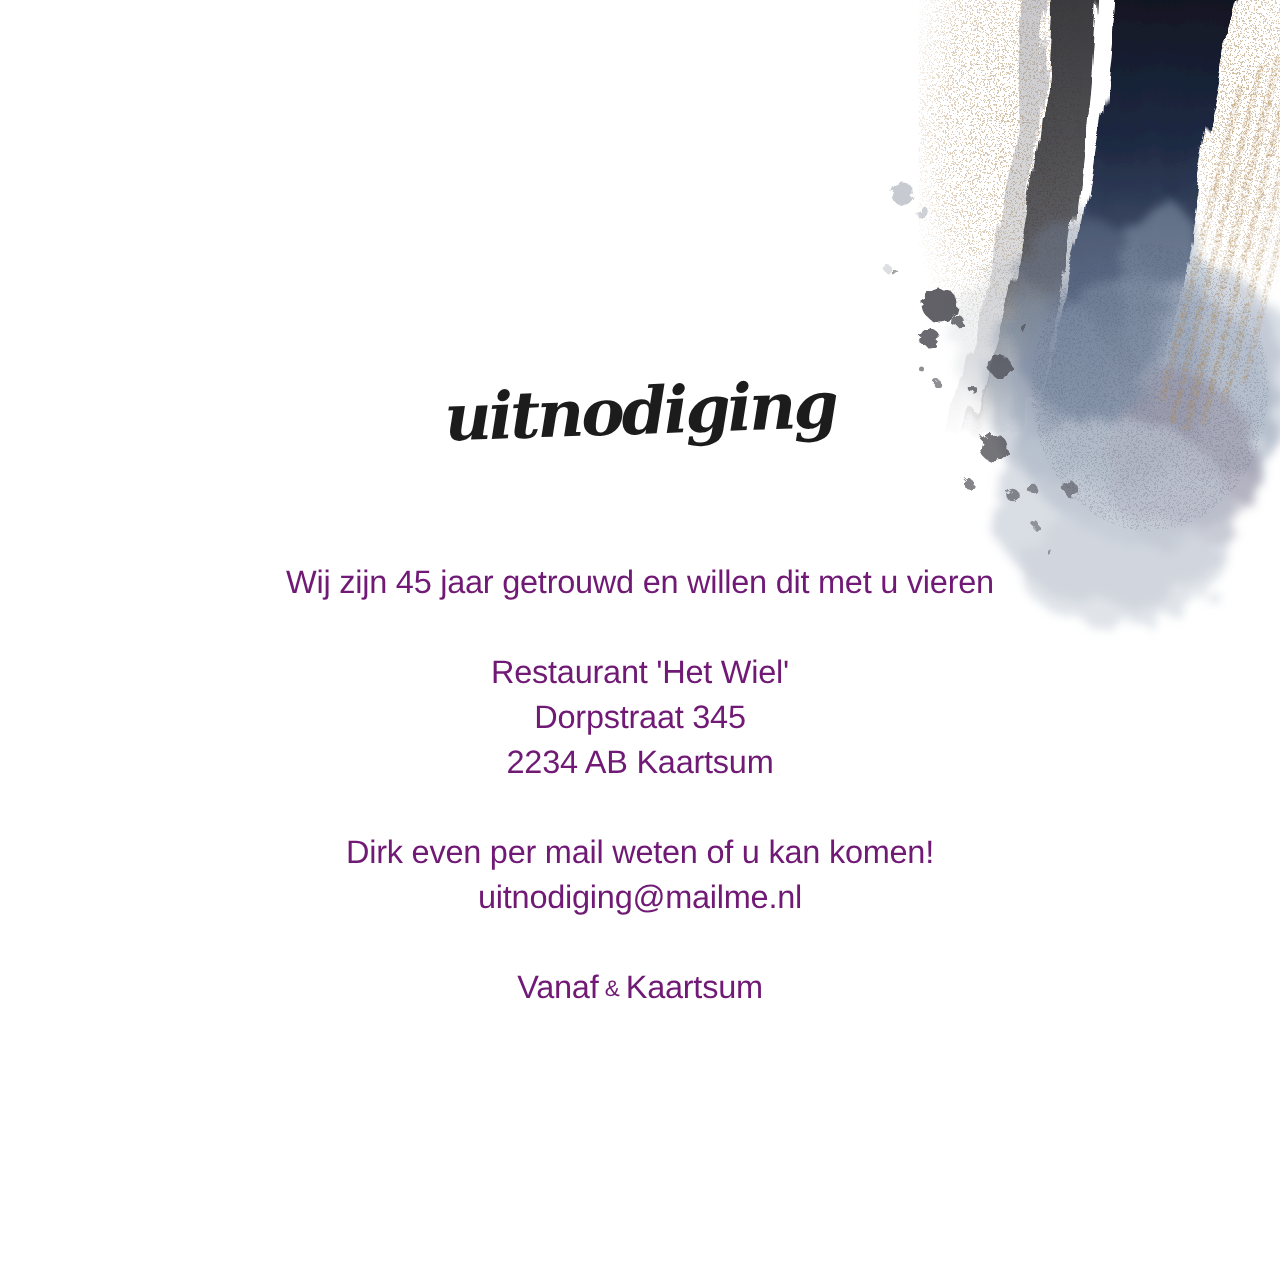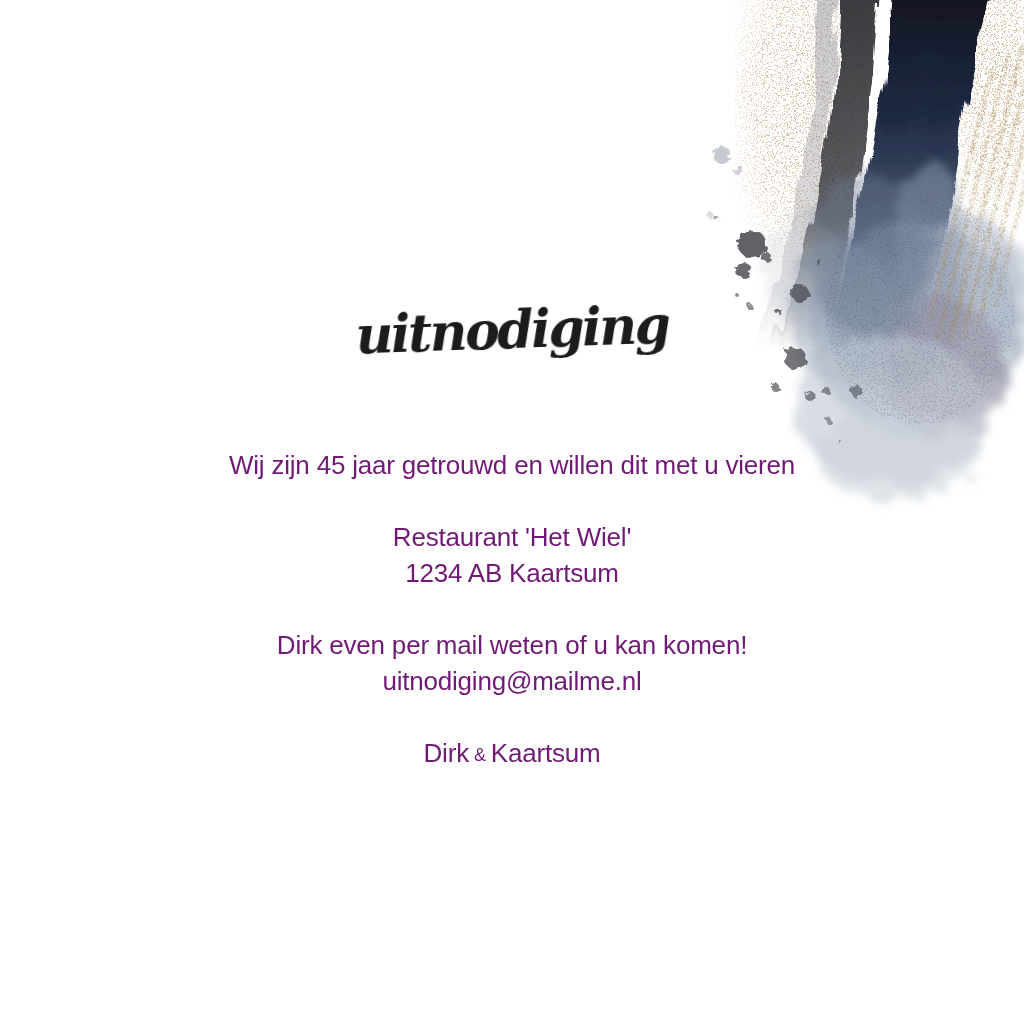--- a/index.html
+++ b/index.html
@@ -184,26 +184,27 @@
   <div class="title" style="color: rgb(28, 28, 28);">uitnodiging</div>
 
   <div class="content" style="color: #701a75;">
 
     <p>
       <span class="line">Wij zijn 45 jaar getrouwd en willen dit met u vieren</span>
     </p>
 
     <p>
       <span class="line">Restaurant 'Het Wiel'</span>
-      <span class="line">1234 AB Kaartsum</span>
+      <span class="line">Dorpstraat 345</span>
+      <span class="line">2234 AB Kaartsum</span>
     </p>
 
     <p>
       <span class="line">Dirk even per mail weten of u kan komen!</span>
       <span class="line">uitnodiging@mailme.nl</span>
     </p>
 
     <p>
-      <span class="line"><span>Dirk</span><span class="amp">&amp;</span><span>Kaartsum</span></span>
+      <span class="line"><span>Vanaf</span><span class="amp">&amp;</span><span>Kaartsum</span></span>
     </p>
 
   </div>
 </div>
 
 </body></html>

